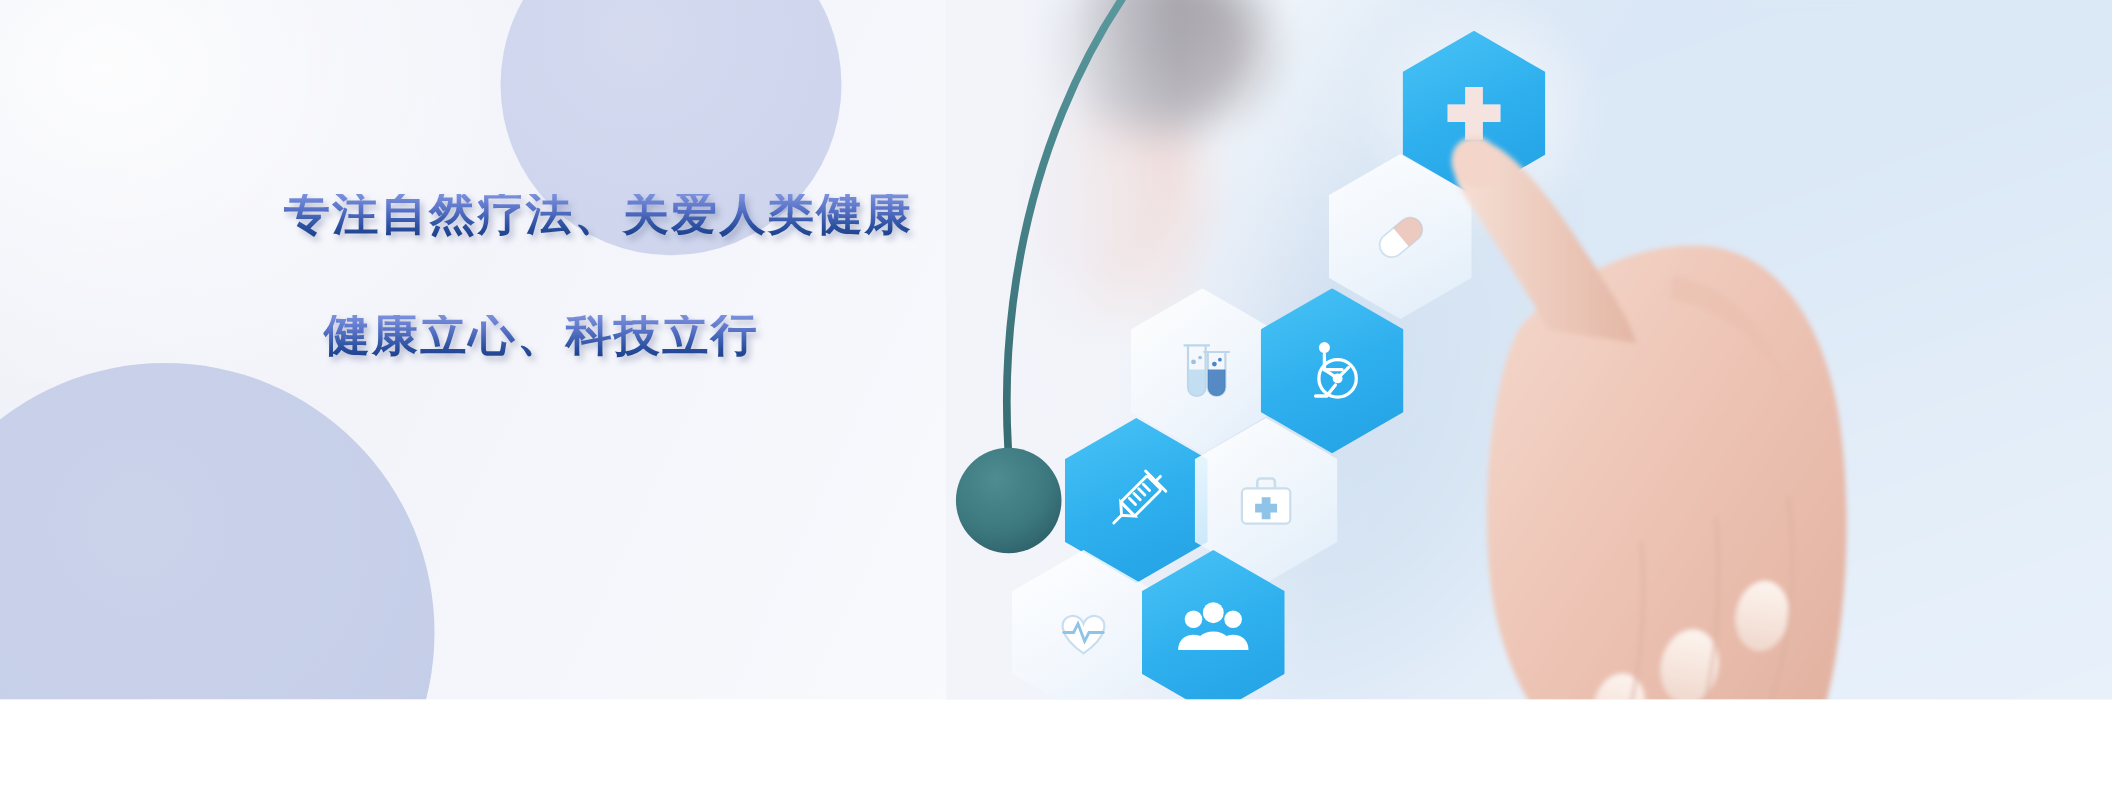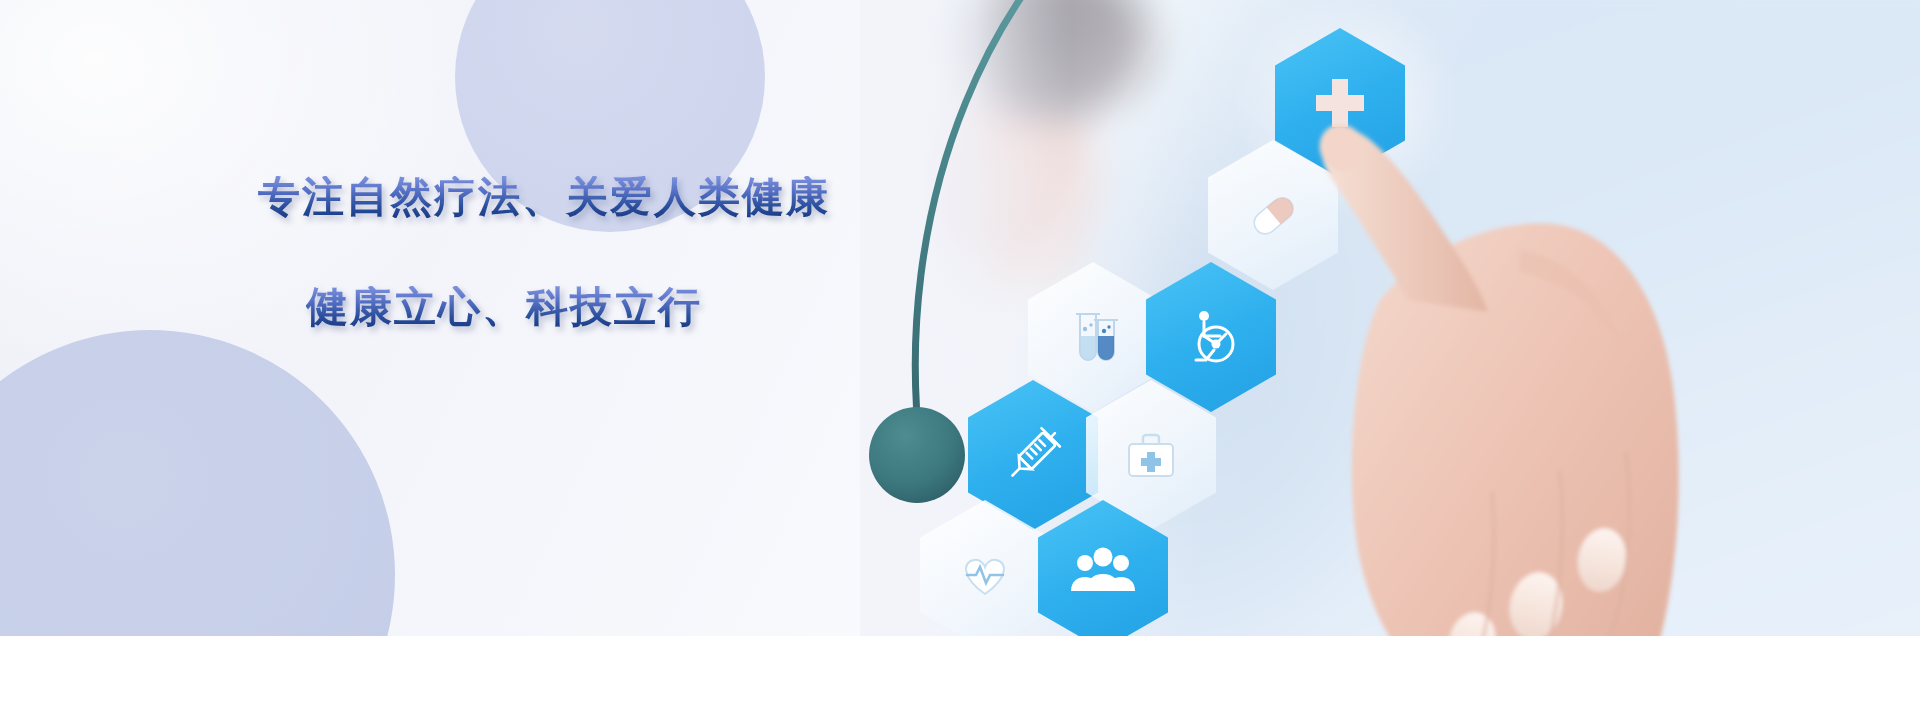--- a/index.html
+++ b/index.html
@@ -6,21 +6,21 @@
   html, body {
     margin: 0;
     padding: 0;
     background: #ffffff;
   }
   #banner {
     position: relative;
     width: 1920px;
     height: 636px;
     overflow: hidden;
-    font-family: Liberation Serif, serif;
+    font-family: Liberation Mono, monospace;
     background: linear-gradient(115deg, #eef0f8 0%, #f3f4fa 22%, #f7f8fc 45%, #fbfcfe 62%, #f2f5fb 80%, #eaf0f8 100%);
   }
 
   
   .deco-circle {
     position: absolute;
     border-radius: 50%;
     pointer-events: none;
   }
   #circle-top {
@@ -62,21 +62,21 @@
     white-space: nowrap;
     background: linear-gradient(180deg, #7e93dd 0%, #5a74c9 32%, #2a4f9e 72%, #1b3c86 100%);
     -webkit-background-clip: text;
     background-clip: text;
     color: transparent;
     -webkit-text-fill-color: transparent;
     filter: drop-shadow(3px 4px 3px rgba(110,120,160,.45));
   }
   #headline-line-2 {
     margin-top: 68px;
-    margin-left: 48px;
+    margin-left: 36px;
   }
 
   
   #photo-panel {
     position: absolute;
     left: 860px;
     top: 0;
     width: 1060px;
     height: 720px;
     overflow: hidden;

